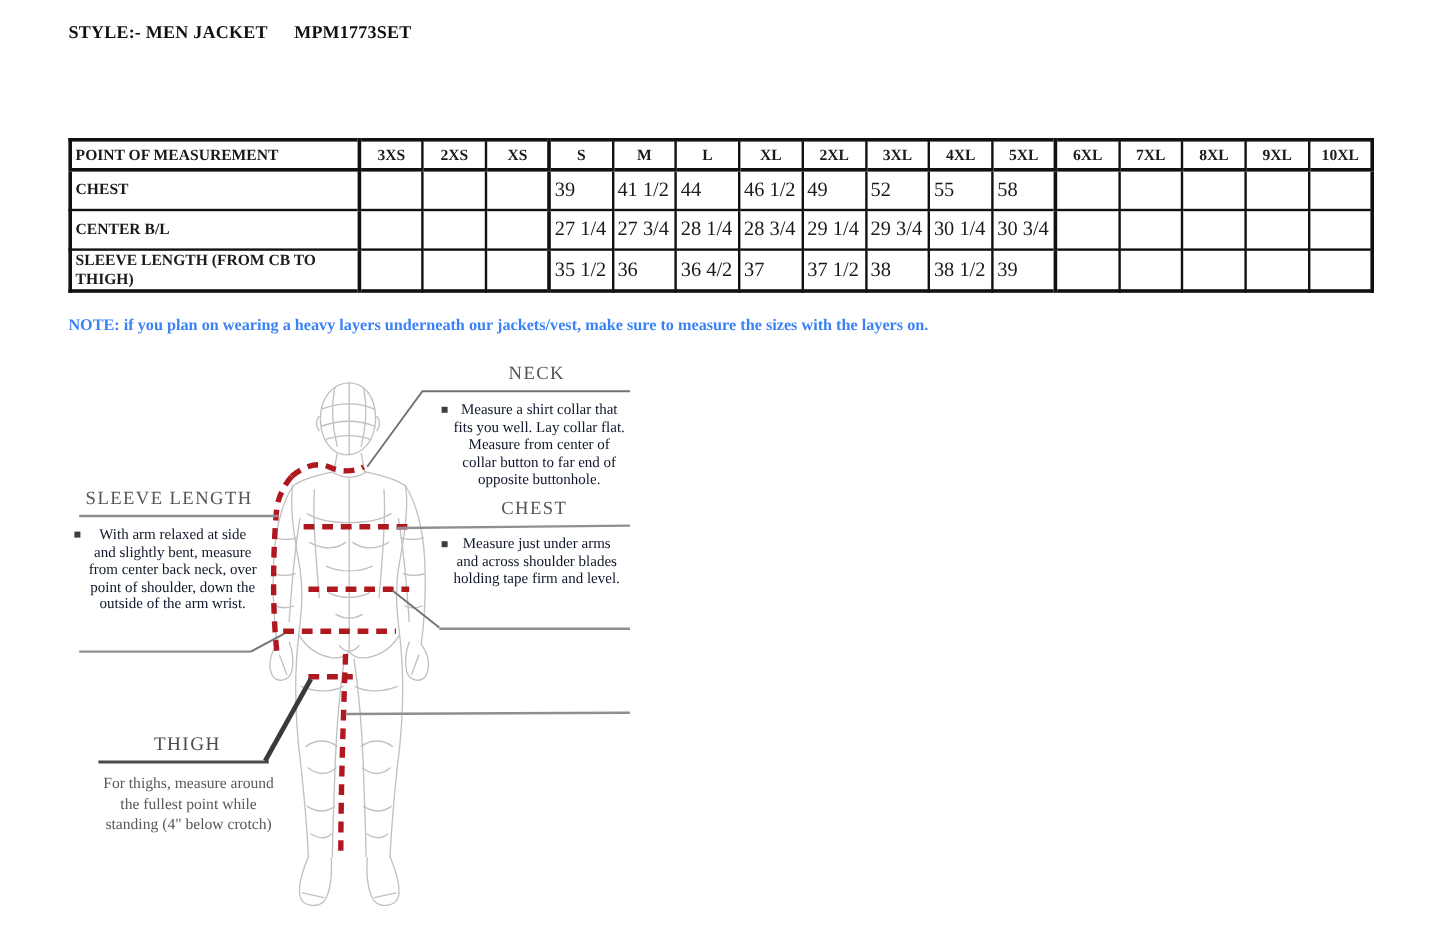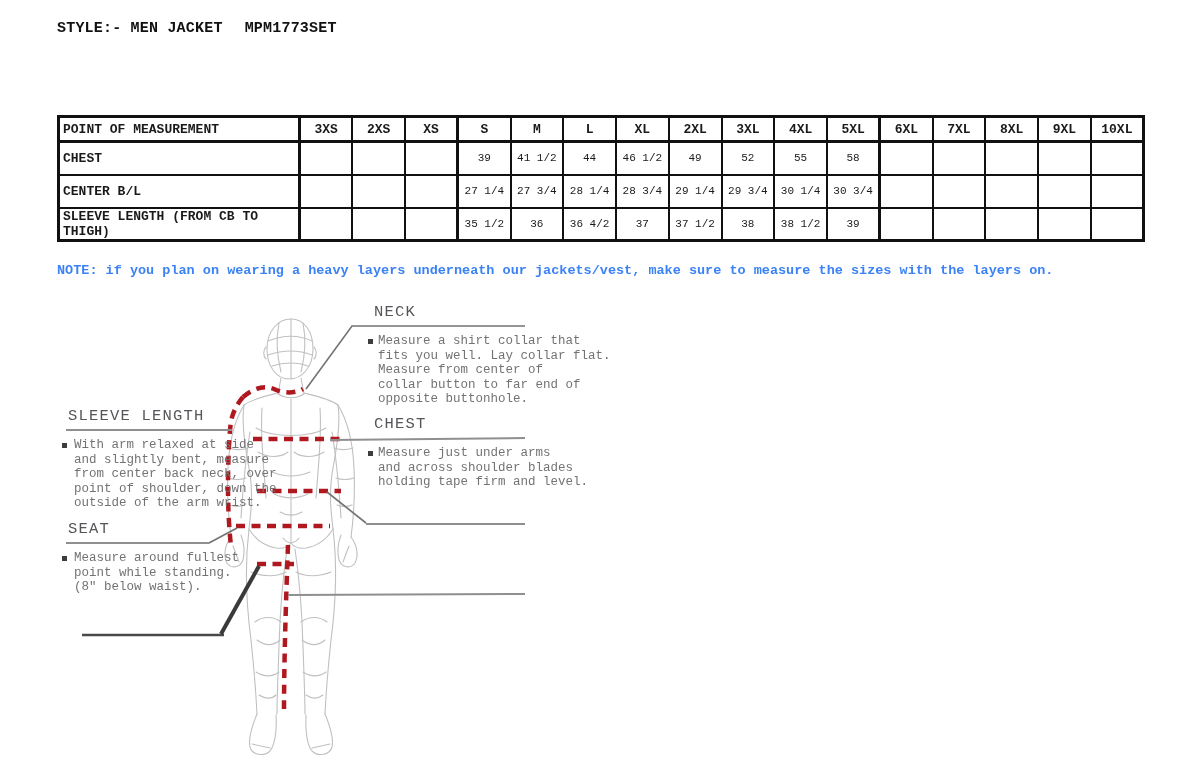--- a/index.html
+++ b/index.html
@@ -1,46 +1,46 @@
 <!DOCTYPE html>
 <html><head>
 <meta charset="utf-8">
 <style>
   html,body{margin:0;padding:0;background:#ffffff;}
   .page{position:relative;width:1200px;height:780px;background:#fff;overflow:hidden;
-        font-family:Liberation Mono, monospace;color:#1a1a1a;}
+        font-family:Liberation Serif, serif;color:#1a1a1a;}
 
   
   .title-row{position:absolute;left:57px;top:20px;font-size:15px;font-weight:700;
              letter-spacing:.2px;color:#111;}
   .title-code{margin-left:22px;}
 
   
   .size-table{position:absolute;left:57px;top:115px;width:1088px;
               border-collapse:collapse;table-layout:fixed;
               border:3px solid #111;}
   .size-table th,.size-table td{border:2px solid #111;padding:0 3px;overflow:hidden;}
   .size-table thead tr{height:25px;padding-left:20px;}
   .size-table tbody tr{height:33px;}
   .size-table thead th{font-size:13px;font-weight:700;text-align:center;border-bottom:3px solid #111;}
   .size-table .label-col{width:232px;text-align:left;border-right:3px solid #111;}
   .size-table tbody th{font-size:13px;font-weight:700;text-align:left;}
-  .size-table td{font-size:11px;font-weight:400;text-align:center;}
+  .size-table td{font-size:17px;font-weight:400;}
   .size-table .thick-left{border-left:3px solid #111;}
 
   
   .note{position:absolute;left:57px;top:263px;font-size:13.5px;font-weight:700;color:#3b82f6;}
 
   
   .diagram-svg{position:absolute;left:0;top:0;}
 
   
-  .instr{position:absolute;}
+  .instr{position:absolute;text-align:center;}
   .instr-title{font-size:15.5px;letter-spacing:1.2px;color:#55565a;font-weight:400;}
-  .instr-text{font-size:12.5px;line-height:14.6px;color:#737373;white-space:pre-line;}
+  .instr-text{font-size:12.5px;line-height:14.6px;color:#0f172a;white-space:pre-line;}
   .bullet{position:absolute;width:5px;height:5px;background:#3d3d40;}
 
   #blk-neck  {left:366px;top:303px;} #blk-neck  .instr-title{margin-left:8px;}
   #blk-neck  .instr-text{margin:13px 0 0 12px;} #blk-neck .bullet{left:2px;top:36px;}
   #blk-chest {left:366px;top:415px;} #blk-chest .instr-title{margin-left:8px;}
   #blk-chest .instr-text{margin:13px 0 0 12px;} #blk-chest .bullet{left:2px;top:36px;}
   #blk-waist {left:366px;top:501px;} #blk-waist .instr-title{margin-left:8px;}
   #blk-waist .instr-text{margin:13px 0 0 12px;} #blk-waist .bullet{left:2px;top:36px;}
   #blk-inseam{left:366px;top:571px;} #blk-inseam .instr-title{margin-left:8px;}
   #blk-inseam .instr-text{margin:13px 0 0 12px;} #blk-inseam .bullet{left:2px;top:36px;}
@@ -266,22 +266,21 @@
   <div class="instr" id="blk-sleeve">
     <div class="instr-title">SLEEVE LENGTH</div>
     <div class="bullet"></div>
     <div class="instr-text">With arm relaxed at side
 and slightly bent, measure
 from center back neck, over
 point of shoulder, down the
 outside of the arm wrist.</div>
   </div>
 
-  <div class="instr" id="blk-seat">
-    <div class="instr-title">SEAT</div>
-    <div class="bullet"></div>
-    <div class="instr-text">Measure around fullest
-point while standing.
-(8" below waist).</div>
-  </div>
-
+
+  <div class="instr" id="blk-thigh">
+    <div class="instr-title">THIGH</div>
+    <div class="instr-text">For thighs, measure around
+the fullest point while
+standing (4" below crotch)</div>
+  </div>
 
 </div>
 
 </body></html>

